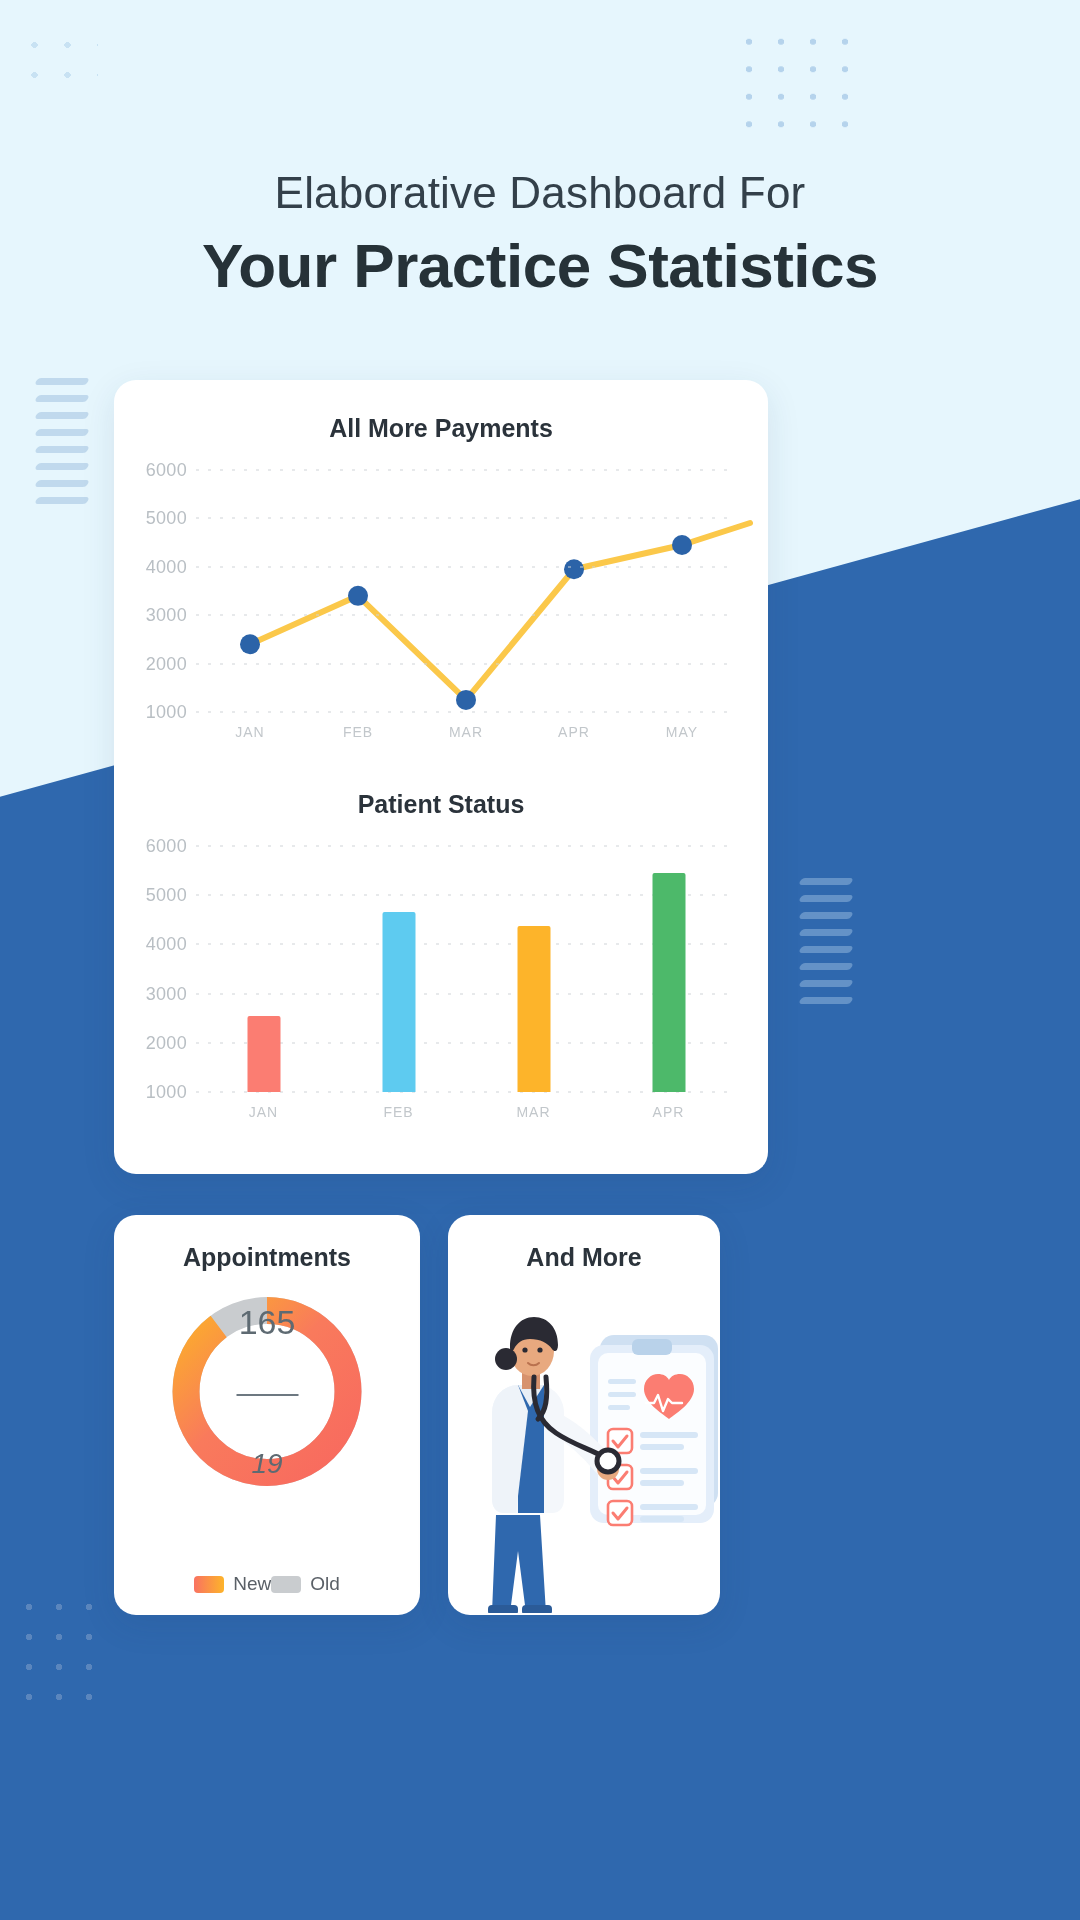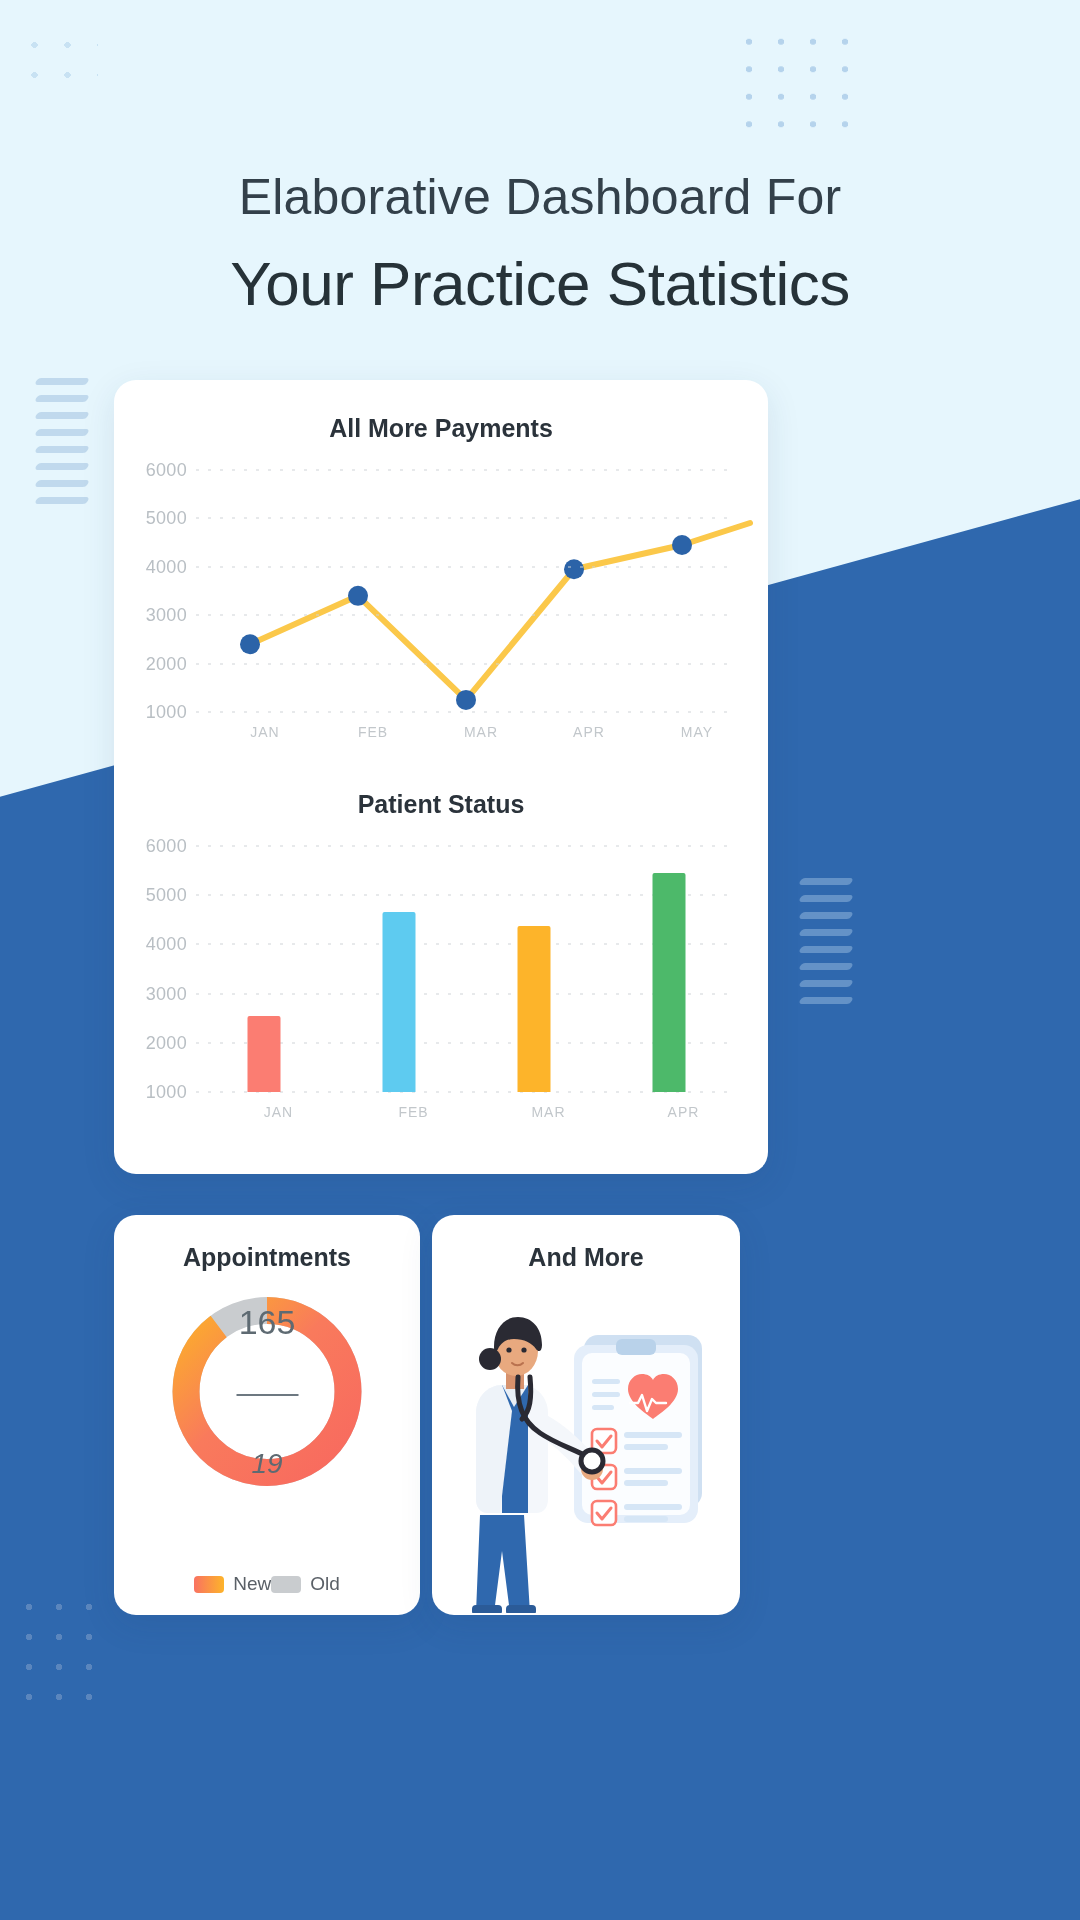--- a/index.html
+++ b/index.html
@@ -52,35 +52,35 @@
     background: #b9d3ea; opacity: .85;
     transform: skewX(-28deg);
   }
   .stripes-left { top: 378px; left: 36px; width: 52px; }
   .stripes-right { top: 878px; left: 800px; width: 52px; }
   .stripes-right i { background: #6d9acb; }
 
   
   .head { position: absolute; top: 168px; left: 0; right: 0; text-align: center; }
   .head-sub {
-    font-size: 50px; color: #33404a; font-weight: 400; letter-spacing: .2px;
+    font-size: 44px; color: #33404a; font-weight: 400; letter-spacing: .2px;
   }
   .head-title {
-    margin-top: 22px;
-    font-size: 62px; font-weight: normal; color: #263238; letter-spacing: -.5px;
+    margin-top: 12px;
+    font-size: 62px; font-weight: bold; color: #263238; letter-spacing: -.5px;
   }
 
   
   .card {
     position: absolute; background: #fff; border-radius: 22px;
     box-shadow: 0 10px 34px rgba(25,60,100,.10);
   }
   #card-charts { left: 114px; top: 380px; width: 654px; height: 794px; }
   #card-appointments { left: 114px; top: 1215px; width: 306px; height: 400px; }
-  #card-more { left: 432px; top: 1215px; width: 308px; height: 400px; }
+  #card-more { left: 448px; top: 1215px; width: 272px; height: 400px; }
 
   .card-title {
     text-align: center; font-size: 25px; font-weight: bold; color: #2b333b;
   }
 
   
   .chart { position: relative; }
   .ylab {
     position: absolute; right: 100%; margin-right: 9px;
     transform: translateY(-50%);
@@ -88,21 +88,21 @@
   }
   .gridline {
     position: absolute; left: 0; right: 0; height: 1px;
     background-image: linear-gradient(to right, #cfd4d8 0 3px, transparent 3px 12px);
     background-size: 12px 1px;
     transform: translateY(-50%);
   }
   .xlab {
     position: absolute; top: 100%; margin-top: 12px;
     transform: translateX(-50%);
-    font-size: 14px; color: #c2c7cb; letter-spacing: 1px; margin-left: 15px;
+    font-size: 14px; color: #c2c7cb; letter-spacing: 1px;
   }
 
   
   #line-plot { position: absolute; left: 196px; top: 470px; width: 540px; height: 242px; }
   .lc-svg { position: absolute; inset: 0; overflow: visible; }
 
   
   #bar-plot { position: absolute; left: 196px; top: 846px; width: 540px; height: 246px; }
   .bar {
     position: absolute; bottom: 0; width: 33px; border-radius: 2px 2px 0 0;

